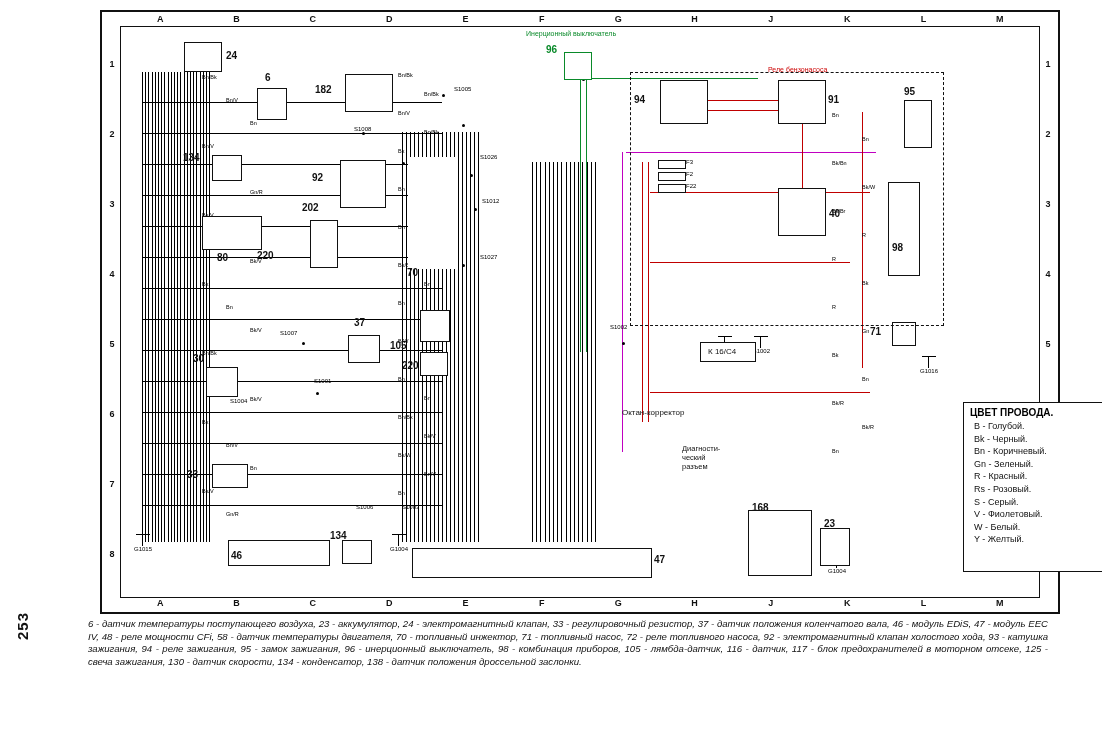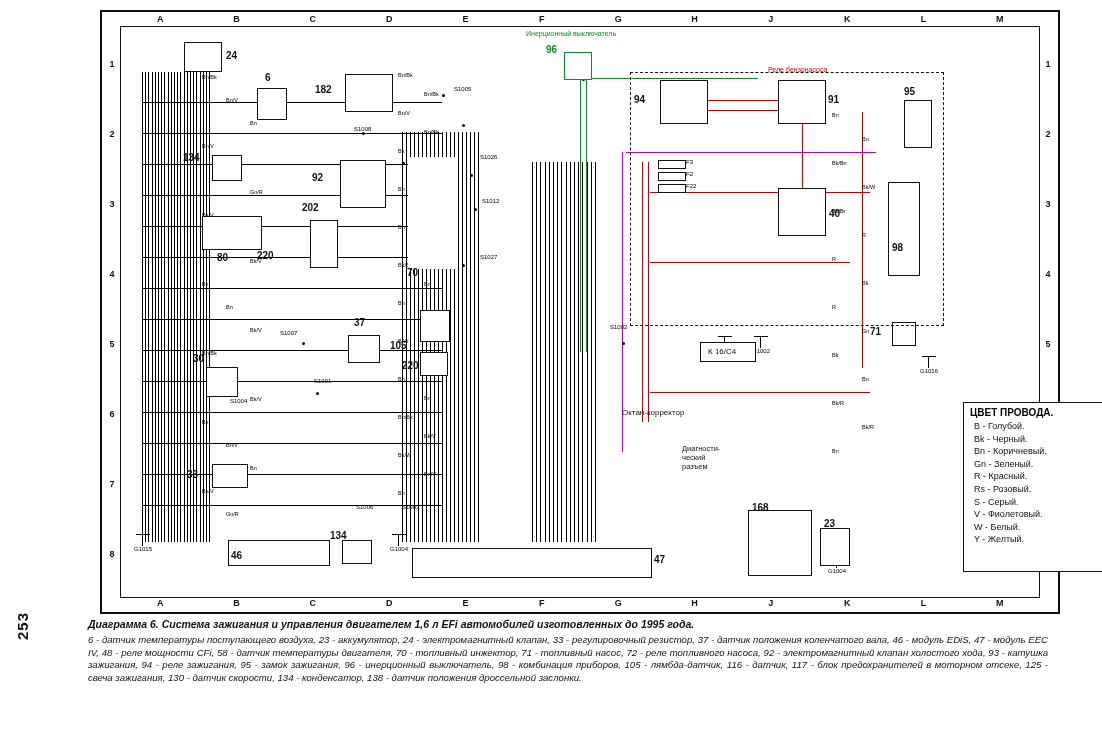--- a/index.html
+++ b/index.html
@@ -473,17 +473,16 @@
           <li>Rs - Розовый.</li>
           <li>S - Серый.</li>
           <li>V - Фиолетовый.</li>
           <li>W - Белый.</li>
           <li>Y - Желтый.</li>
         </ul>
     </div>
   </div>
 
   <div class="caption">
-    <p class="cap-title">Диаграмма 6. Система зажигания и управления двигателем 1,6 л EFi автомобилей изготовленных до 1995 года.</p>
     <p class="cap-body">6 - датчик температуры поступающего воздуха, 23 - аккумулятор, 24 - электромагнитный клапан, 33 - регулировочный резистор, 37 - датчик положения коленчатого вала, 46 - модуль EDiS, 47 - модуль EEC IV, 48 - реле мощности CFi, 58 - датчик температуры двигателя, 70 - топливный инжектор, 71 - топливный насос, 72 - реле топливного насоса, 92 - электромагнитный клапан холостого хода, 93 - катушка зажигания, 94 - реле зажигания, 95 - замок зажигания, 96 - инерционный выключатель, 98 - комбинация приборов, 105 - лямбда-датчик, 116 - датчик, 117 - блок предохранителей в моторном отсеке, 125 - свеча зажигания, 130 - датчик скорости, 134 - конденсатор, 138 - датчик положения дроссельной заслонки.</p>
   </div>
 
 </div>
 
 </body></html>

